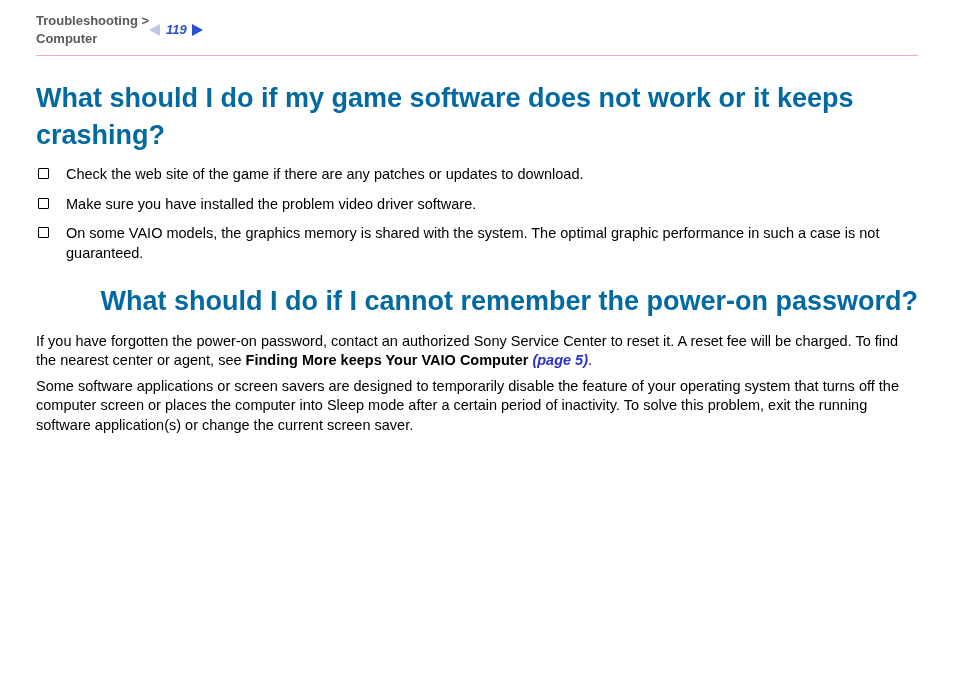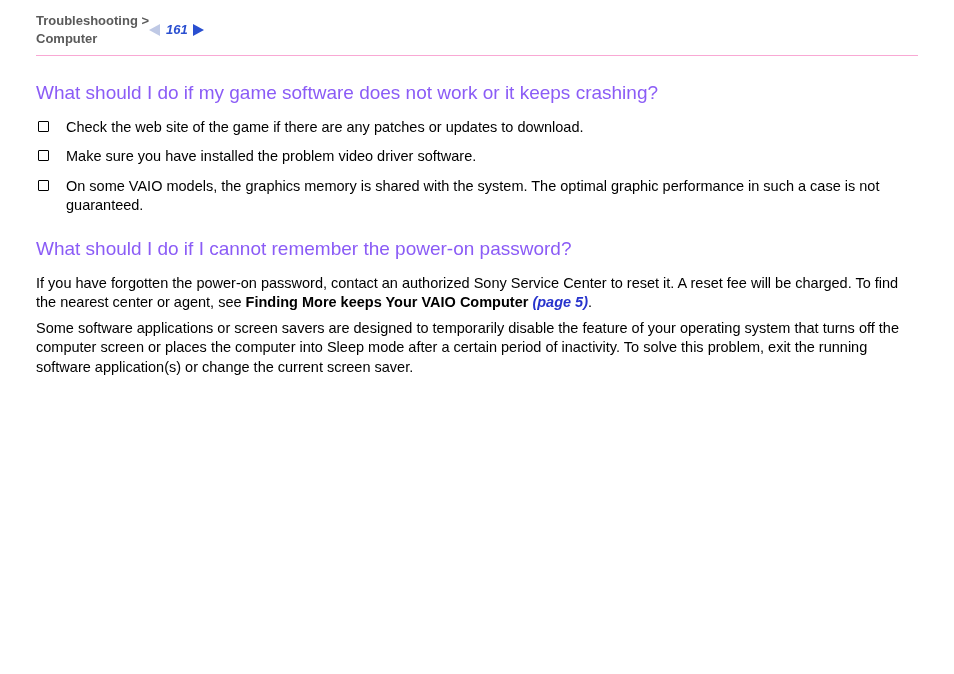--- a/index.html
+++ b/index.html
@@ -42,26 +42,26 @@
   }
   .tri {
     width: 0; height: 0;
     border-top: 6px solid transparent;
     border-bottom: 6px solid transparent;
   }
   .tri-left { border-right: 11px solid #bfc9e5; margin-right: 2px;}
   .tri-right { border-left: 11px solid #2a4fd0; margin-left: 1px;}
   .content { font-size: 14.5px; line-height: 1.35; }
   .q-heading {
-    color: #8b5cf6;
-    font-size: 19px;
-    font-weight: normal;
+    color: #0369a1;
+    font-size: 27px;
+    font-weight: bold;
     margin-bottom: 12px;
   }
-  .q-heading.sp { margin-top: 20px; }
+  .q-heading.sp { margin-top: 20px; text-align: right; }
   ul.boxlist {
     list-style: none;
     margin: 0 0 10px 0;
   }
   ul.boxlist li {
     position: relative;
     padding-left: 30px;
     margin-bottom: 10px;
   }
   .boxmark {
@@ -82,21 +82,21 @@
 <div class="page">
 
   <div class="header">
     <div class="breadcrumb">
       <span>Troubleshooting</span><span> &gt; </span><br>
       <span>Computer</span>
     </div>
     <div class="pager">
 
       <div class="tri tri-left"></div>
-      <span class="page-num">161</span>
+      <span class="page-num">119</span>
       <div class="tri tri-right"></div>
 
     </div>
   </div>
 
   <div class="content">
 
     <h2 class="q-heading">What should I do if my game software does not work or it keeps crashing?</h2>
     <ul class="boxlist">
       <li><span class="boxmark"></span><span>Check the web site of the game if there are any patches or updates to download.</span></li>

